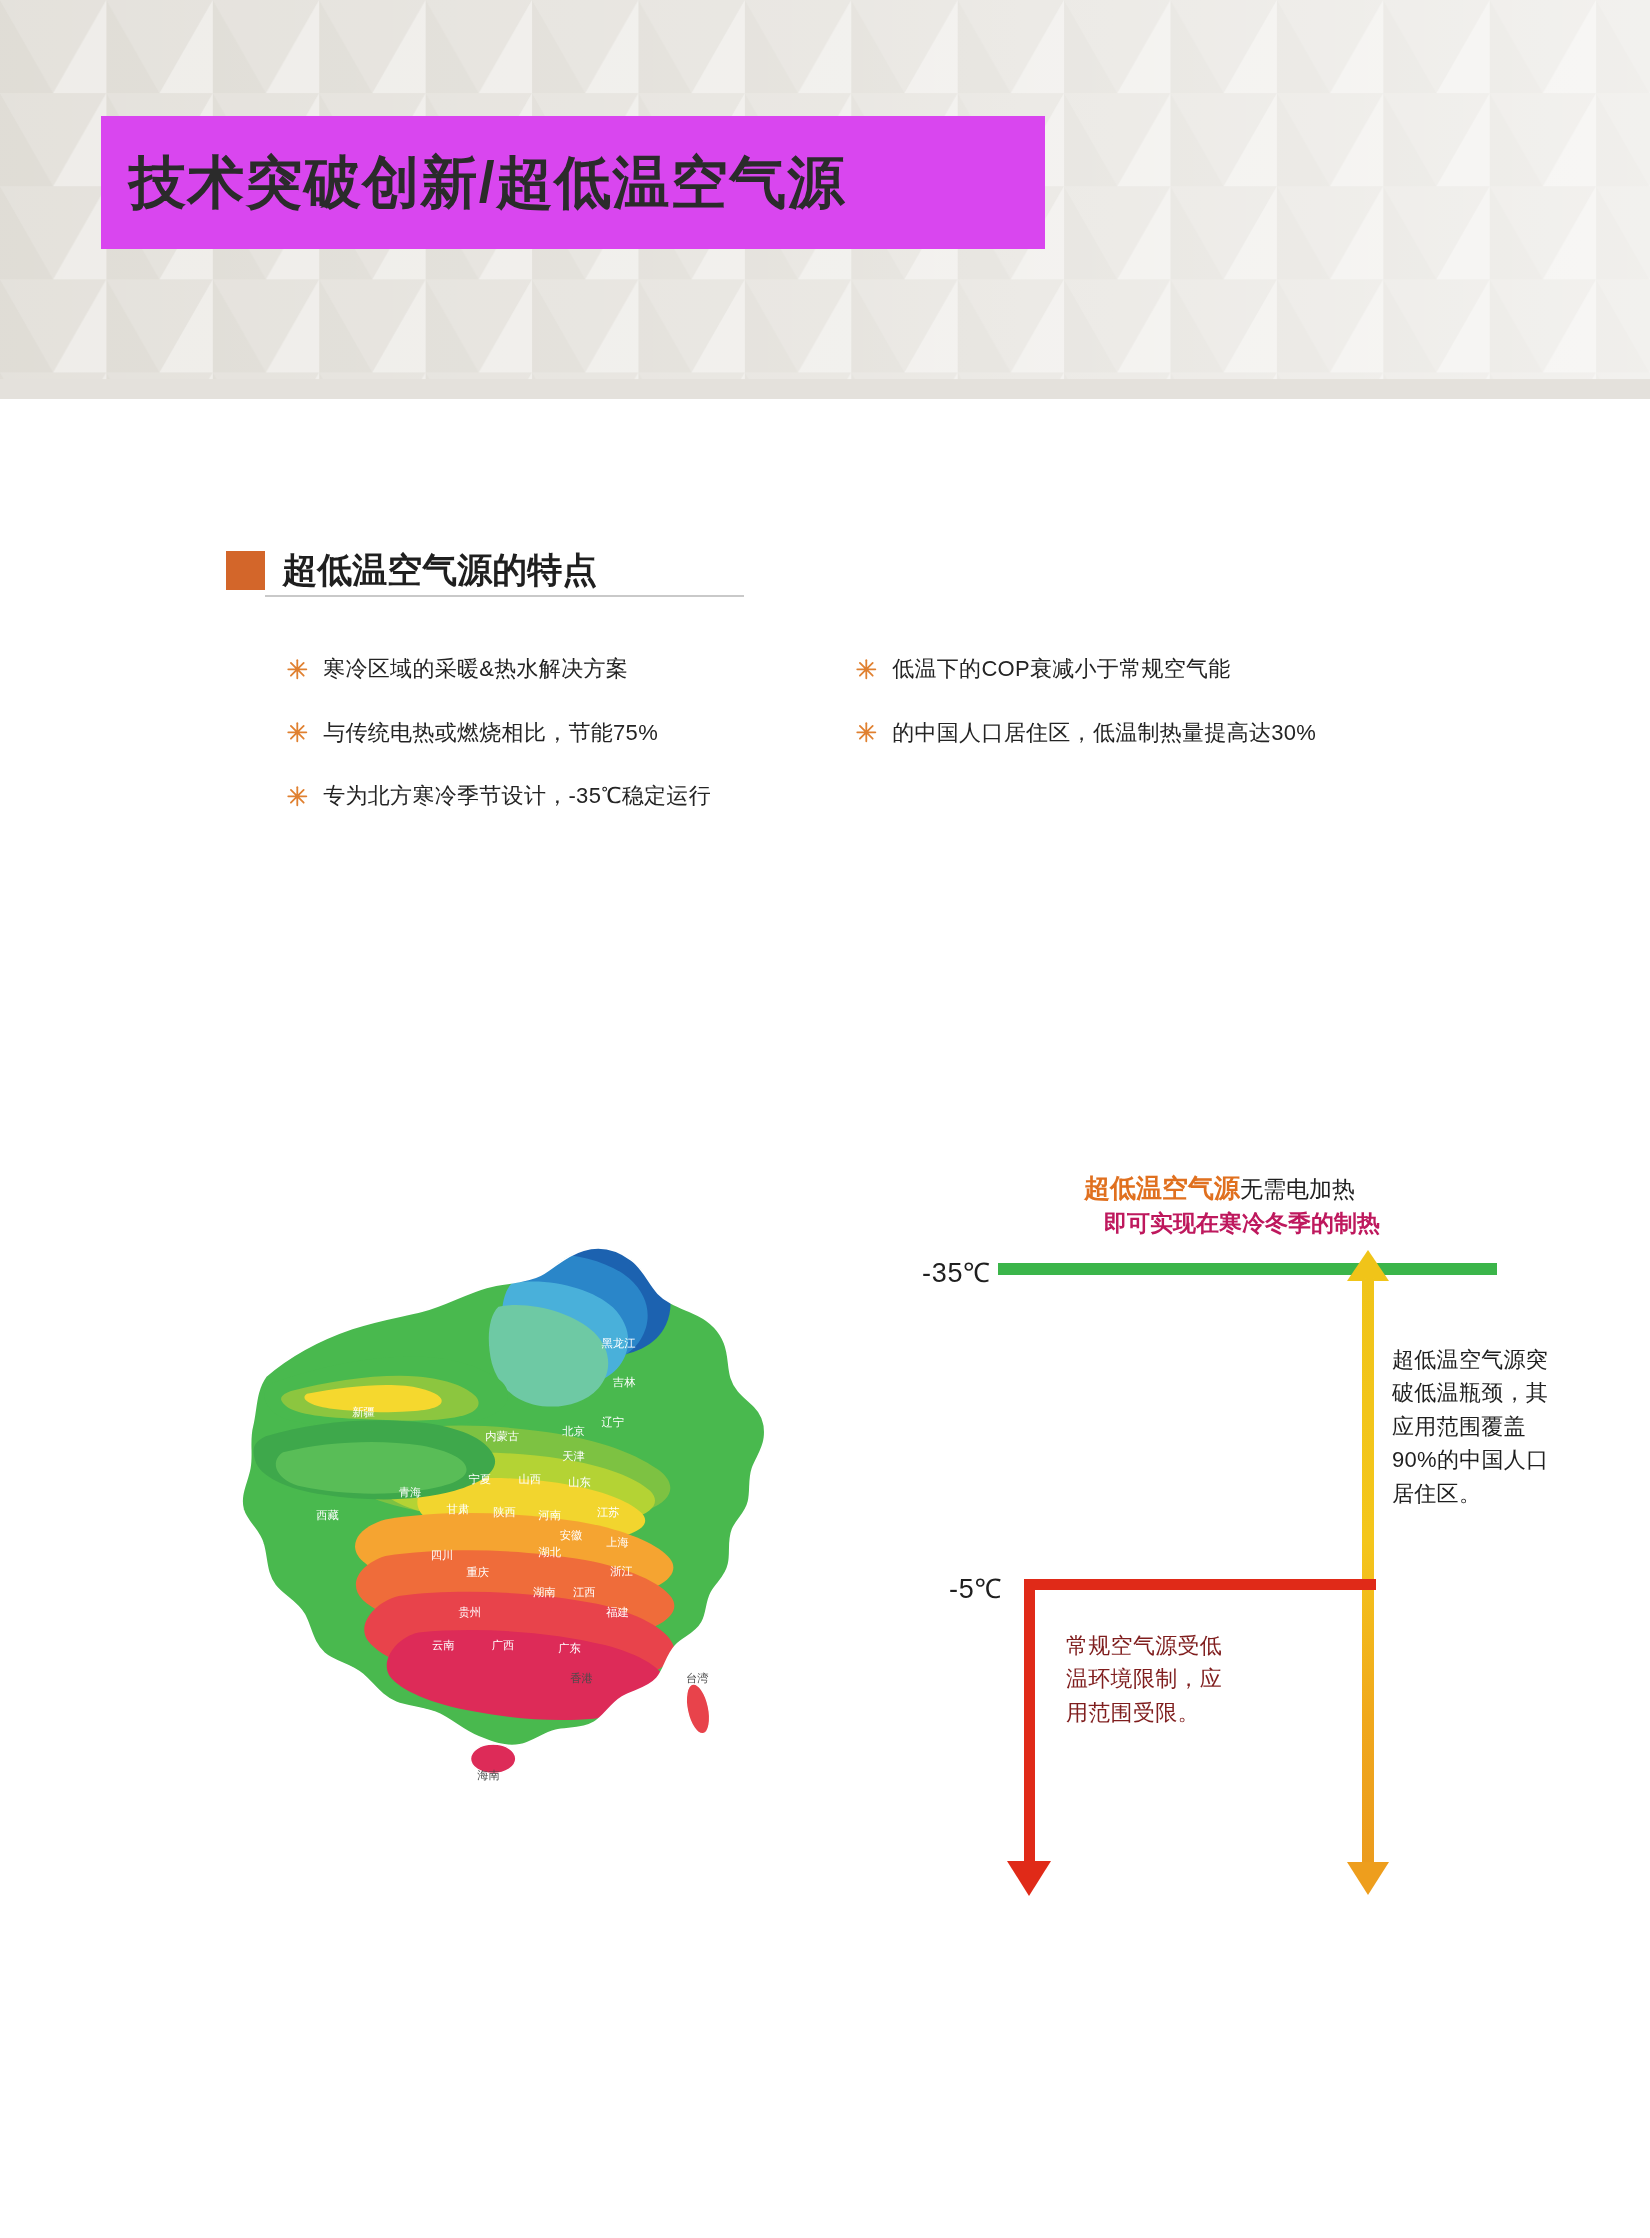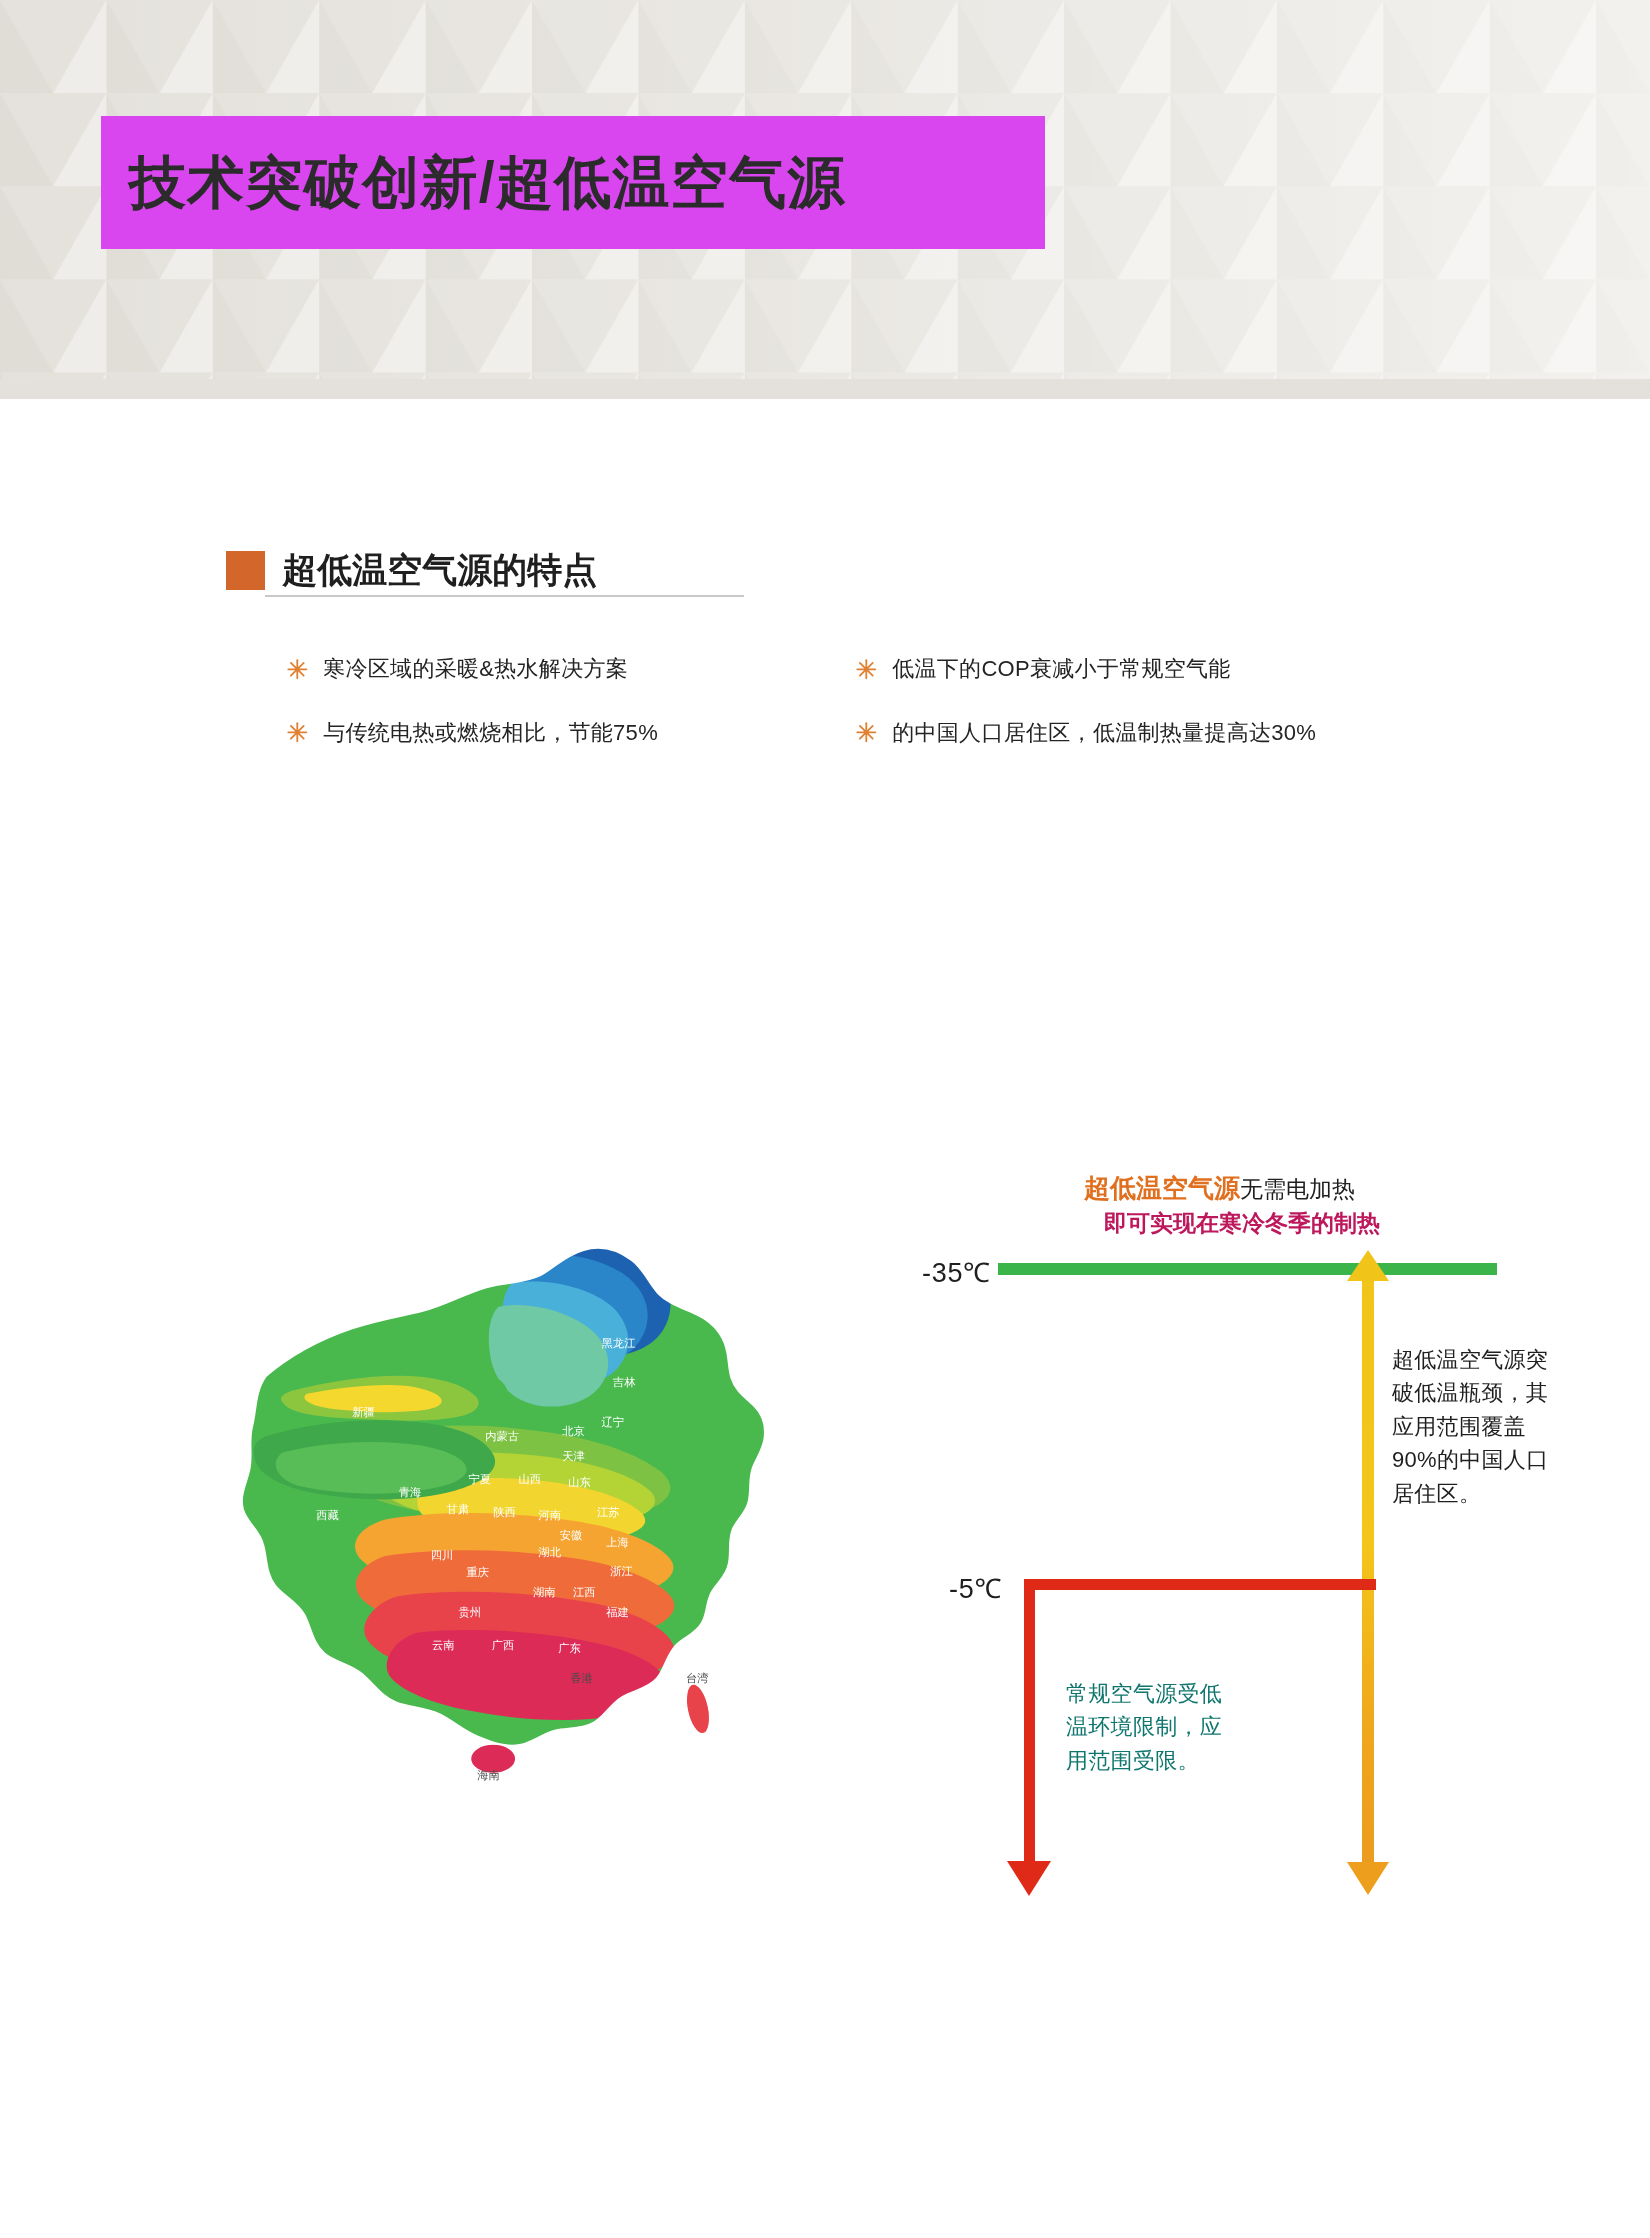--- a/index.html
+++ b/index.html
@@ -244,24 +244,23 @@
     color: #1f1f1f;
     line-height: 1.52;
     letter-spacing: 0.3px;
   }
   .note-lower {
     position: absolute;
     left: 148px;
     top: 512px;
     width: 166px;
     font-size: 22px;
-    color: #0f766e;
+    color: #7f1d1d;
     line-height: 1.52;
     letter-spacing: 0.3px;
-    margin-top: 48px;
   }
 
   .map-label {
     font-size: 17px;
     fill: #ffffff;
     font-family: "Liberation Sans", sans-serif;
   }
   .map-label-dark {
     font-size: 17px;
     fill: #4a4a4a;
@@ -324,20 +323,32 @@
           <line x1="20" y1="4" x2="20" y2="36"></line>
           <line x1="4" y1="20" x2="36" y2="20"></line>
           <line x1="8.7" y1="8.7" x2="31.3" y2="31.3"></line>
           <line x1="31.3" y1="8.7" x2="8.7" y2="31.3"></line>
         </g>
         <circle cx="20" cy="20" r="4.2" fill="#e08030"></circle>
       </svg>
       <div class="feature-text">与传统电热或燃烧相比，节能75%</div>
     </div>
 
+    <div class="feature-item">
+      <svg class="feature-icon" viewBox="0 0 40 40">
+        <g stroke="#e08030" stroke-width="3.2" stroke-linecap="round">
+          <line x1="20" y1="4" x2="20" y2="36"></line>
+          <line x1="4" y1="20" x2="36" y2="20"></line>
+          <line x1="8.7" y1="8.7" x2="31.3" y2="31.3"></line>
+          <line x1="31.3" y1="8.7" x2="8.7" y2="31.3"></line>
+        </g>
+        <circle cx="20" cy="20" r="4.2" fill="#e08030"></circle>
+      </svg>
+      <div class="feature-text">专为北方寒冷季节设计，-35℃稳定运行</div>
+    </div>
 
   </div>
 
   <div class="feature-col right">
 
     <div class="feature-item">
       <svg class="feature-icon" viewBox="0 0 40 40">
         <g stroke="#e08030" stroke-width="3.2" stroke-linecap="round">
           <line x1="20" y1="4" x2="20" y2="36"></line>
           <line x1="4" y1="20" x2="36" y2="20"></line>

